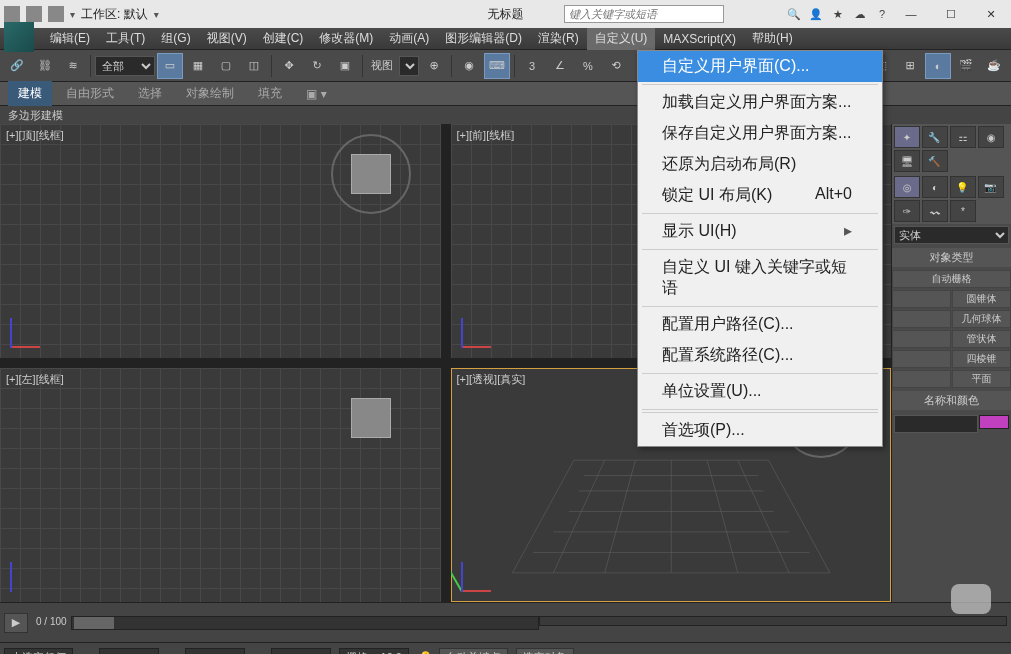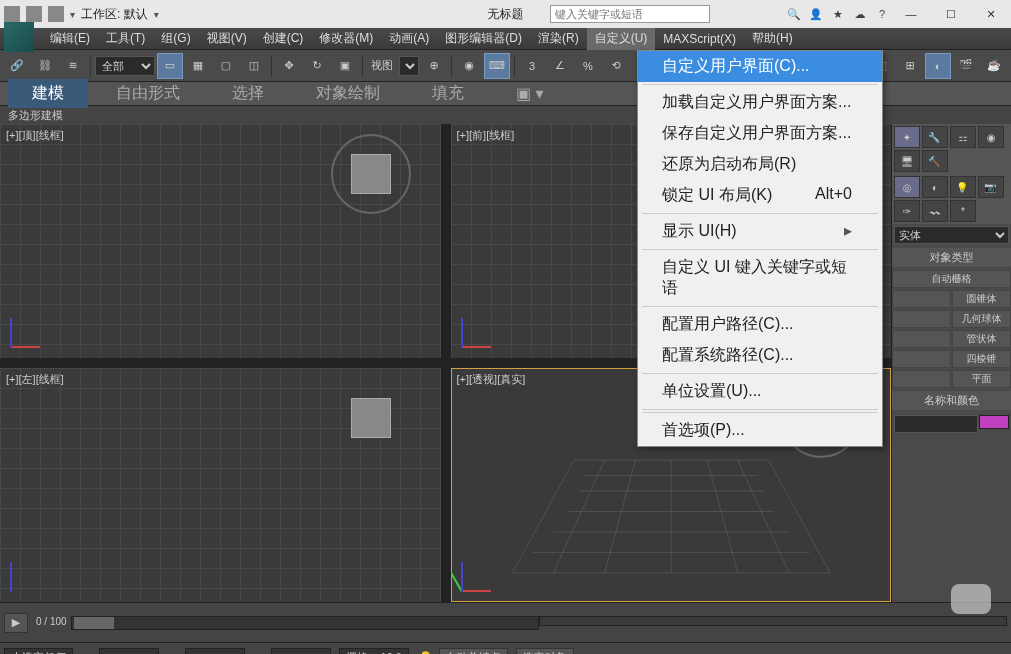--- a/index.html
+++ b/index.html
@@ -5,21 +5,21 @@
 * { margin: 0; padding: 0; box-sizing: border-box; font-family: "Microsoft YaHei", Arial, sans-serif; }
 body { background: #3a3a3a; color: #ccc; font-size: 11px; overflow: hidden; width: 1011px; height: 654px; }
 
 
 .titlebar { height: 28px; background: #e8e8e8; display: flex; align-items: center; padding: 0 4px; position: relative; }
 .titlebar .left { display: flex; align-items: center; gap: 6px; }
 .titlebar .tb-icon { width: 16px; height: 16px; background: #888; }
 .titlebar .chev { color: #555; font-size: 10px; }
 .titlebar .workspace { color: #222; font-size: 12px; }
 .titlebar .title { position: absolute; left: 50%; transform: translateX(-50%); color: #222; font-size: 12px; }
-.titlebar .search { position: absolute; left: 550px; width: 160px; height: 18px; background: #fff; border: 1px solid #999; color: #888; padding: 0 4px; font-size: 11px; }
+.titlebar .search { position: absolute; left: 564px; width: 160px; height: 18px; background: #fff; border: 1px solid #999; font-style: italic; color: #888; padding: 0 4px; font-size: 11px; }
 .titlebar .right-icons { position: absolute; right: 120px; display: flex; gap: 4px; }
 .titlebar .right-icons span { width: 18px; height: 18px; display: flex; align-items: center; justify-content: center; color: #444; cursor: pointer; }
 .titlebar .win-controls { position: absolute; right: 0; display: flex; }
 .titlebar .win-controls div { width: 40px; height: 28px; display: flex; align-items: center; justify-content: center; color: #333; cursor: pointer; }
 
 
 .menubar { height: 22px; background: linear-gradient(#4a4a4a, #3a3a3a); display: flex; align-items: center; padding: 0 4px; border-bottom: 1px solid #222; }
 .max-logo { width: 30px; height: 30px; background: linear-gradient(135deg, #2a6a6a, #1a4a4a); position: relative; margin-right: 8px; margin-top: -4px; }
 .menubar .menu-item { padding: 3px 8px; color: #ddd; cursor: pointer; font-size: 12px; }
 .menubar .menu-item.active { background: #6a6a6a; }
@@ -27,21 +27,21 @@
 
 .toolbar { height: 32px; background: #4a4a4a; display: flex; align-items: center; padding: 0 4px; border-bottom: 1px solid #222; gap: 2px; }
 .tool-btn { width: 26px; height: 26px; display: flex; align-items: center; justify-content: center; cursor: pointer; border: 1px solid transparent; }
 .tool-btn.active { background: #5a7aa0; border: 1px solid #7a9ac0; }
 .tool-sep { width: 1px; height: 22px; background: #333; margin: 0 2px; }
 .tool-select { height: 20px; background: #2a2a2a; border: 1px solid #555; color: #ccc; font-size: 11px; padding: 0 2px; }
 .tool-text { padding: 0 4px; color: #ccc; font-size: 11px; }
 
 
 .ribbon { height: 24px; background: #555; display: flex; align-items: center; padding: 0 8px; border-bottom: 1px solid #222; gap: 4px; }
-.ribbon-tab { padding: 4px 24px; color: #aaa; cursor: pointer; font-size: 16px; }
+.ribbon-tab { padding: 4px 10px; color: #aaa; cursor: pointer; font-size: 12px; }
 .ribbon-tab.active { background: #3a5a7a; color: #fff; }
 
 
 .subheader { height: 18px; background: #444; padding: 2px 8px; color: #ccc; font-size: 11px; }
 
 
 .main { display: flex; height: 478px; }
 .viewports { flex: 1; display: grid; grid-template-columns: 1fr 1fr; grid-template-rows: 1fr 1fr; gap: 10px; background: #222; position: relative; }
 .viewport { background: #3a3a3a; position: relative; overflow: hidden; }
 .viewport.selected { outline: 1px solid #d4a040; outline-offset: -1px; }

